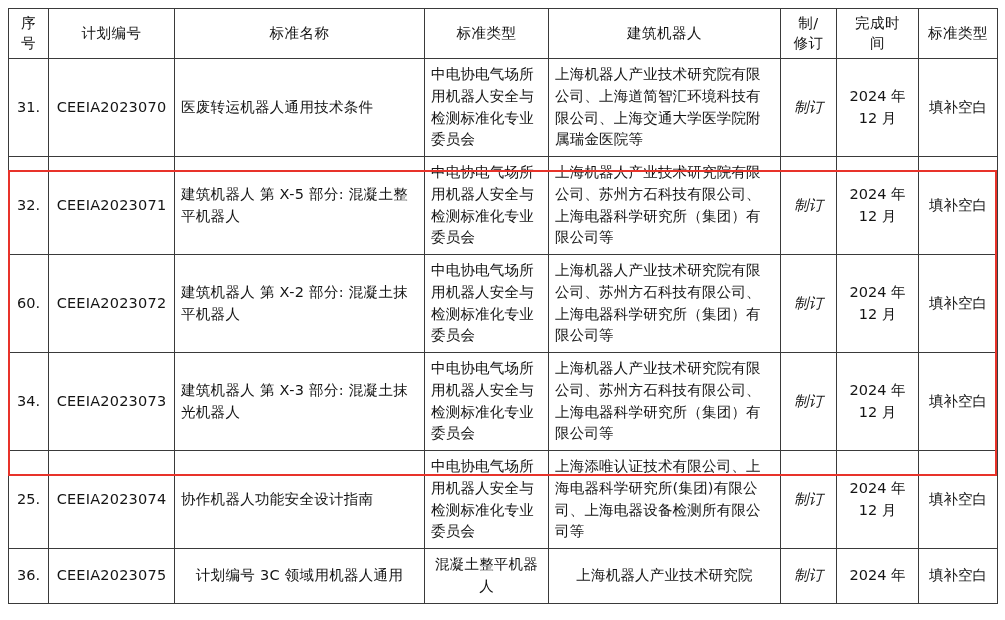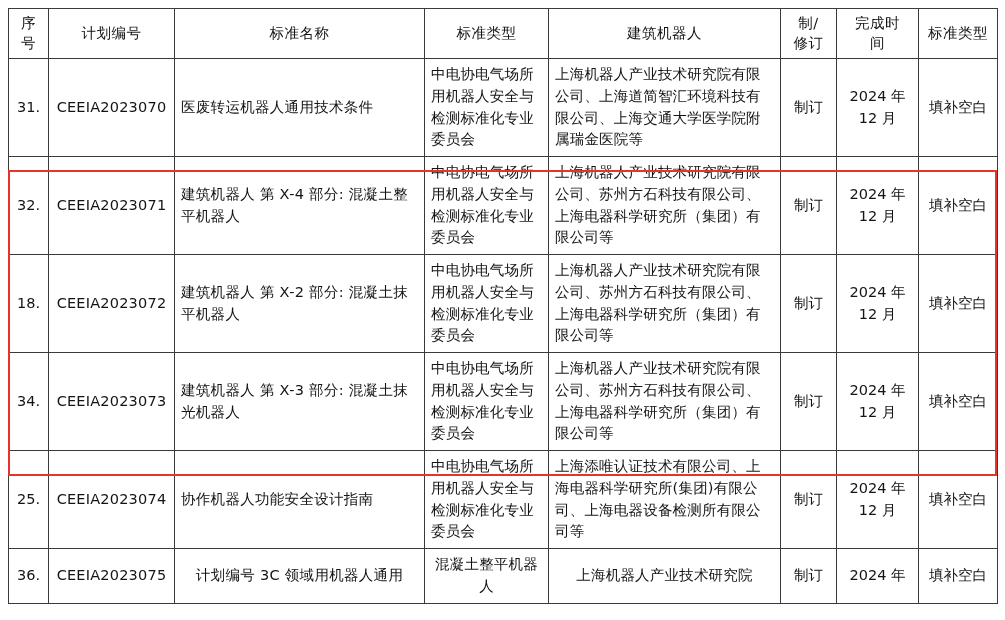--- a/index.html
+++ b/index.html
@@ -57,21 +57,21 @@
     padding: 6px 2px;
   }
   thead td.two-line {
     line-height: 1.35;
   }
   .seq-cell    { text-align: center; font-size: 14.5px; }
   .plan-cell   { text-align: center; font-size: 14px; letter-spacing: 0.2px; }
   .name-cell   { text-align: left; letter-spacing: 0.3px; }
   .org-cell    { text-align: left; letter-spacing: 0.2px; }
   .drafter-cell{ text-align: left; letter-spacing: 0.2px; }
-  .type-cell   { text-align: center; }
+  .type-cell   { text-align: center; font-style: italic; }
   .date-cell   { text-align: center; line-height: 1.5; margin-left: 20px; }
   .cat-cell    { text-align: center; }
 
   
   .highlight-box {
     position: absolute;
     border: 2px solid #e8332a;
     pointer-events: none;
     box-sizing: border-box;
     left: 8px;
@@ -134,33 +134,33 @@
         <td class="date-cell">
           <div>2024 年</div>
           <div>12 月</div>
         </td>
         <td class="cat-cell">填补空白</td>
       </tr>
 
       <tr>
         <td class="seq-cell">32.</td>
         <td class="plan-cell">CEEIA2023071</td>
-        <td class="name-cell">建筑机器人  第 X-4 部分: 混凝土整平机器人</td>
+        <td class="name-cell">建筑机器人  第 X-5 部分: 混凝土整平机器人</td>
         <td class="org-cell">中电协电气场所用机器人安全与检测标准化专业委员会</td>
         <td class="drafter-cell">上海机器人产业技术研究院有限公司、苏州方石科技有限公司、上海电器科学研究所（集团）有限公司等</td>
         <td class="type-cell">制订</td>
         <td class="date-cell">
           <div>2024 年</div>
           <div>12 月</div>
         </td>
         <td class="cat-cell">填补空白</td>
       </tr>
 
       <tr>
-        <td class="seq-cell">18.</td>
+        <td class="seq-cell">60.</td>
         <td class="plan-cell">CEEIA2023072</td>
         <td class="name-cell">建筑机器人  第 X-2 部分: 混凝土抹平机器人</td>
         <td class="org-cell">中电协电气场所用机器人安全与检测标准化专业委员会</td>
         <td class="drafter-cell">上海机器人产业技术研究院有限公司、苏州方石科技有限公司、上海电器科学研究所（集团）有限公司等</td>
         <td class="type-cell">制订</td>
         <td class="date-cell">
           <div>2024 年</div>
           <div>12 月</div>
         </td>
         <td class="cat-cell">填补空白</td>

